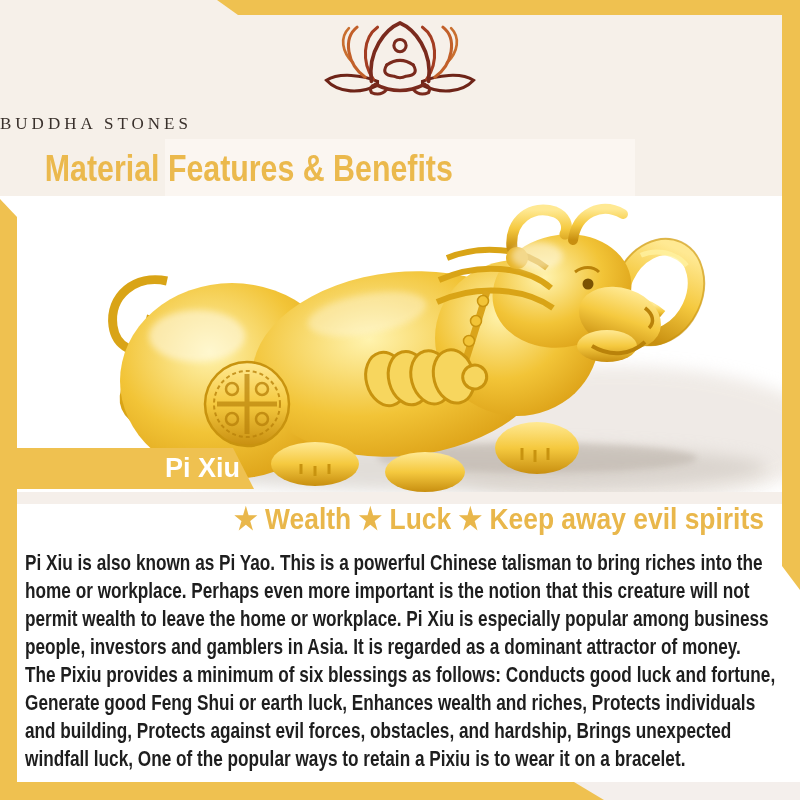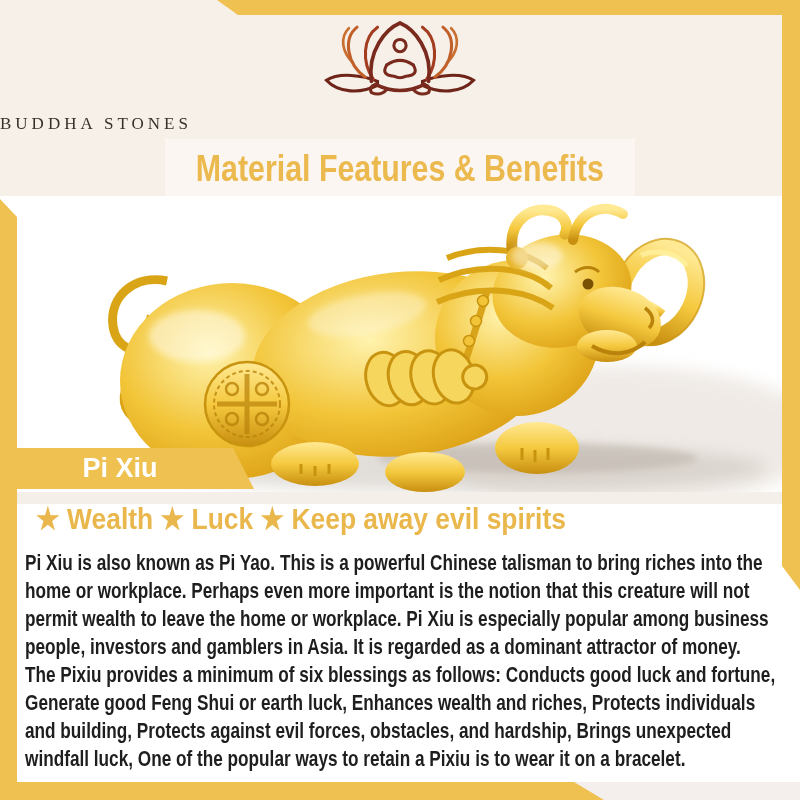--- a/index.html
+++ b/index.html
@@ -6,48 +6,48 @@
   body{
     width:800px;height:800px;position:relative;overflow:hidden;
     background:#ffffff;font-family:"Liberation Sans",sans-serif;
   }
   .abs{position:absolute;}
 
   
   .top-bg{left:0;top:0;width:800px;height:196px;background:#F6F0E9;}
   .title-band{left:165px;top:139px;width:470px;height:57px;background:#FBF6F1;}
   .page-title{
-    left:0;top:141px;width:800px;height:55px;line-height:55px;text-align:center;
+    left:0;top:141px;width:800px;height:55px;line-height:55px;text-align:left;
     color:#EBB94D;font-size:37px;font-weight:700;white-space:nowrap;
   }
   .page-title span{display:inline-block;transform:scaleX(.82);transform-origin:center;}
 
   .brand-name{
     left:0;top:114px;width:800px;text-align:left;
     font-family:"Liberation Serif",serif;font-size:17px;letter-spacing:4px;
     color:#39302B;font-weight:400;
   }
   .logo-svg{left:318px;top:20px;width:164px;height:94px;}
 
   
   .photo-area{left:17px;top:196px;width:765px;height:296px;background:#ffffff;}
   .pendant-svg{left:17px;top:196px;width:765px;height:296px;}
 
   
   .pixiu-band{
     left:0;top:448px;width:254px;height:41px;background:#EFC150;
     clip-path:polygon(0 0,233px 0,254px 41px,0 41px);
-    color:#fff;font-size:27px;font-weight:700;text-align:center;line-height:41px;
+    color:#fff;font-size:27px;font-weight:700;text-align:right;line-height:41px;
     padding-right:14px;box-sizing:border-box;z-index:6;
   }
 
   
   .divider{left:0;top:492px;width:800px;height:12px;background:#F5EFEA;}
   .benefits-line{
-    left:0;top:500px;width:800px;text-align:left;
+    left:0;top:500px;width:800px;text-align:right;
     color:#E9B74B;font-size:30px;font-weight:700;line-height:38px;white-space:nowrap;
   }
   .benefits-line span{display:inline-block;transform:scaleX(.88);transform-origin:center;}
   .description{
     left:25px;top:549px;width:938px;
     transform:scaleX(.8);transform-origin:left top;
     color:#1E1E1E;font-size:21.5px;line-height:28px;font-weight:700;
   }
   .bottom-right-cream{left:573px;top:782px;width:227px;height:18px;background:#F4EFEC;}
 

